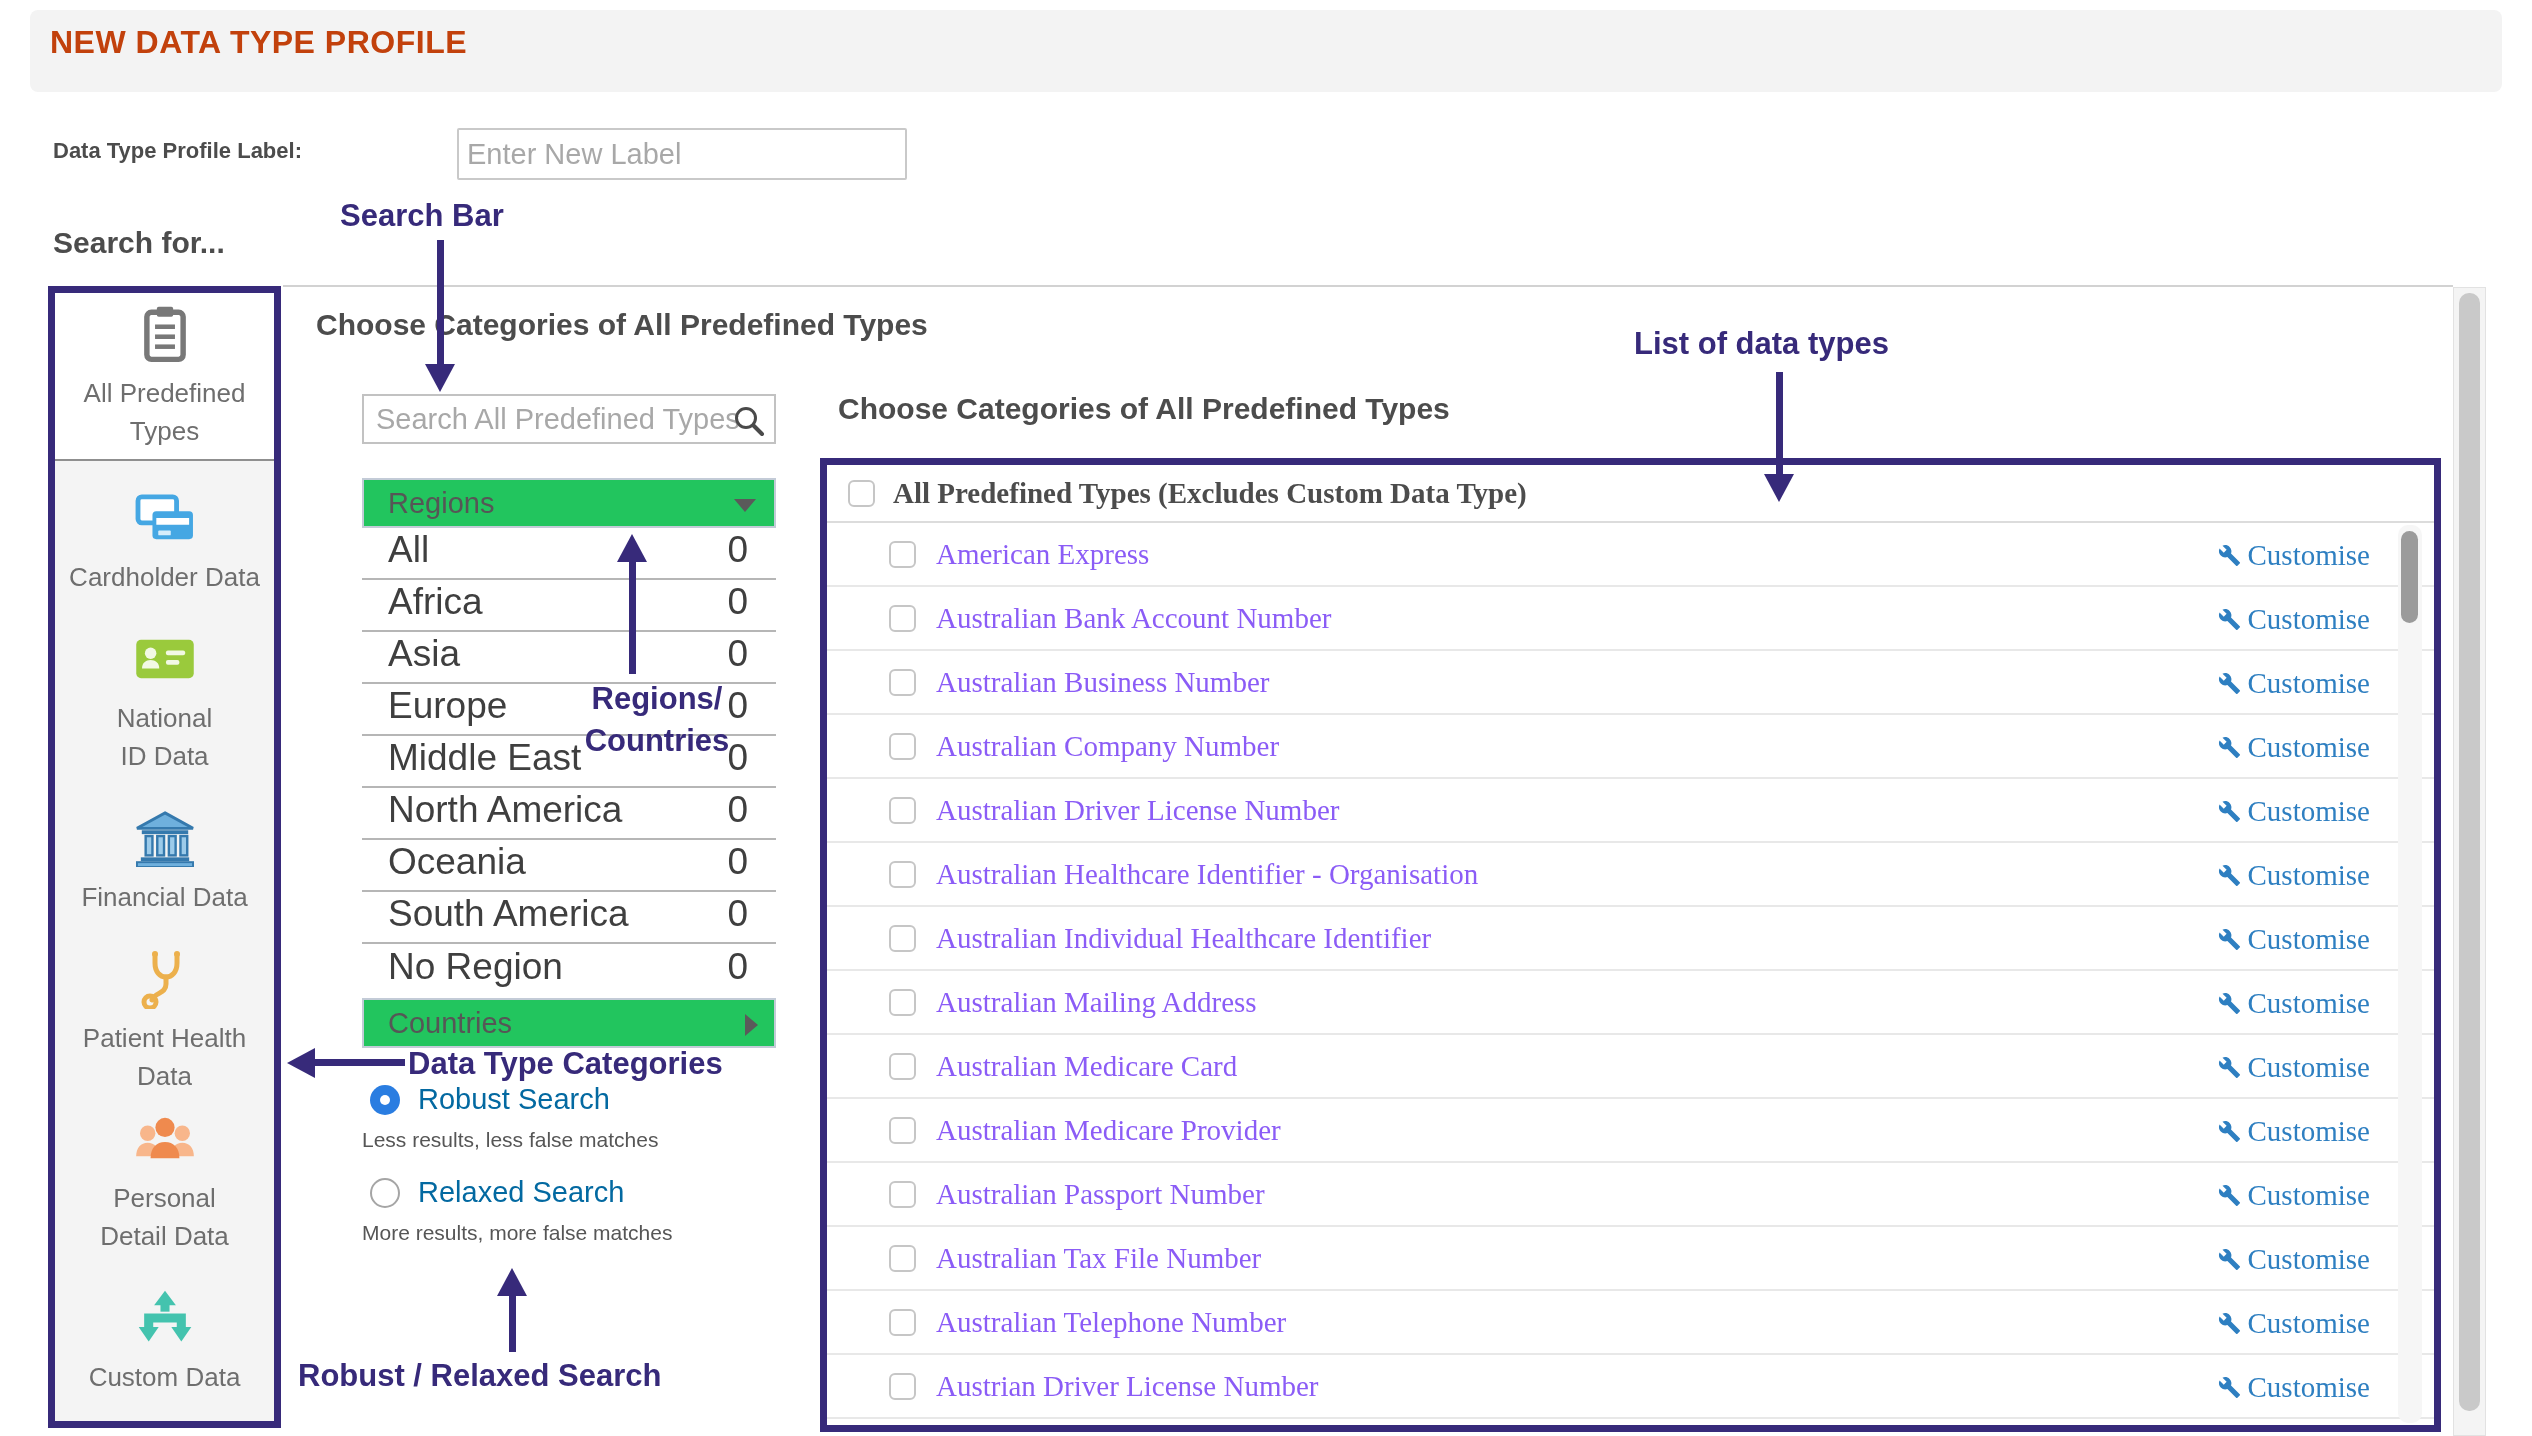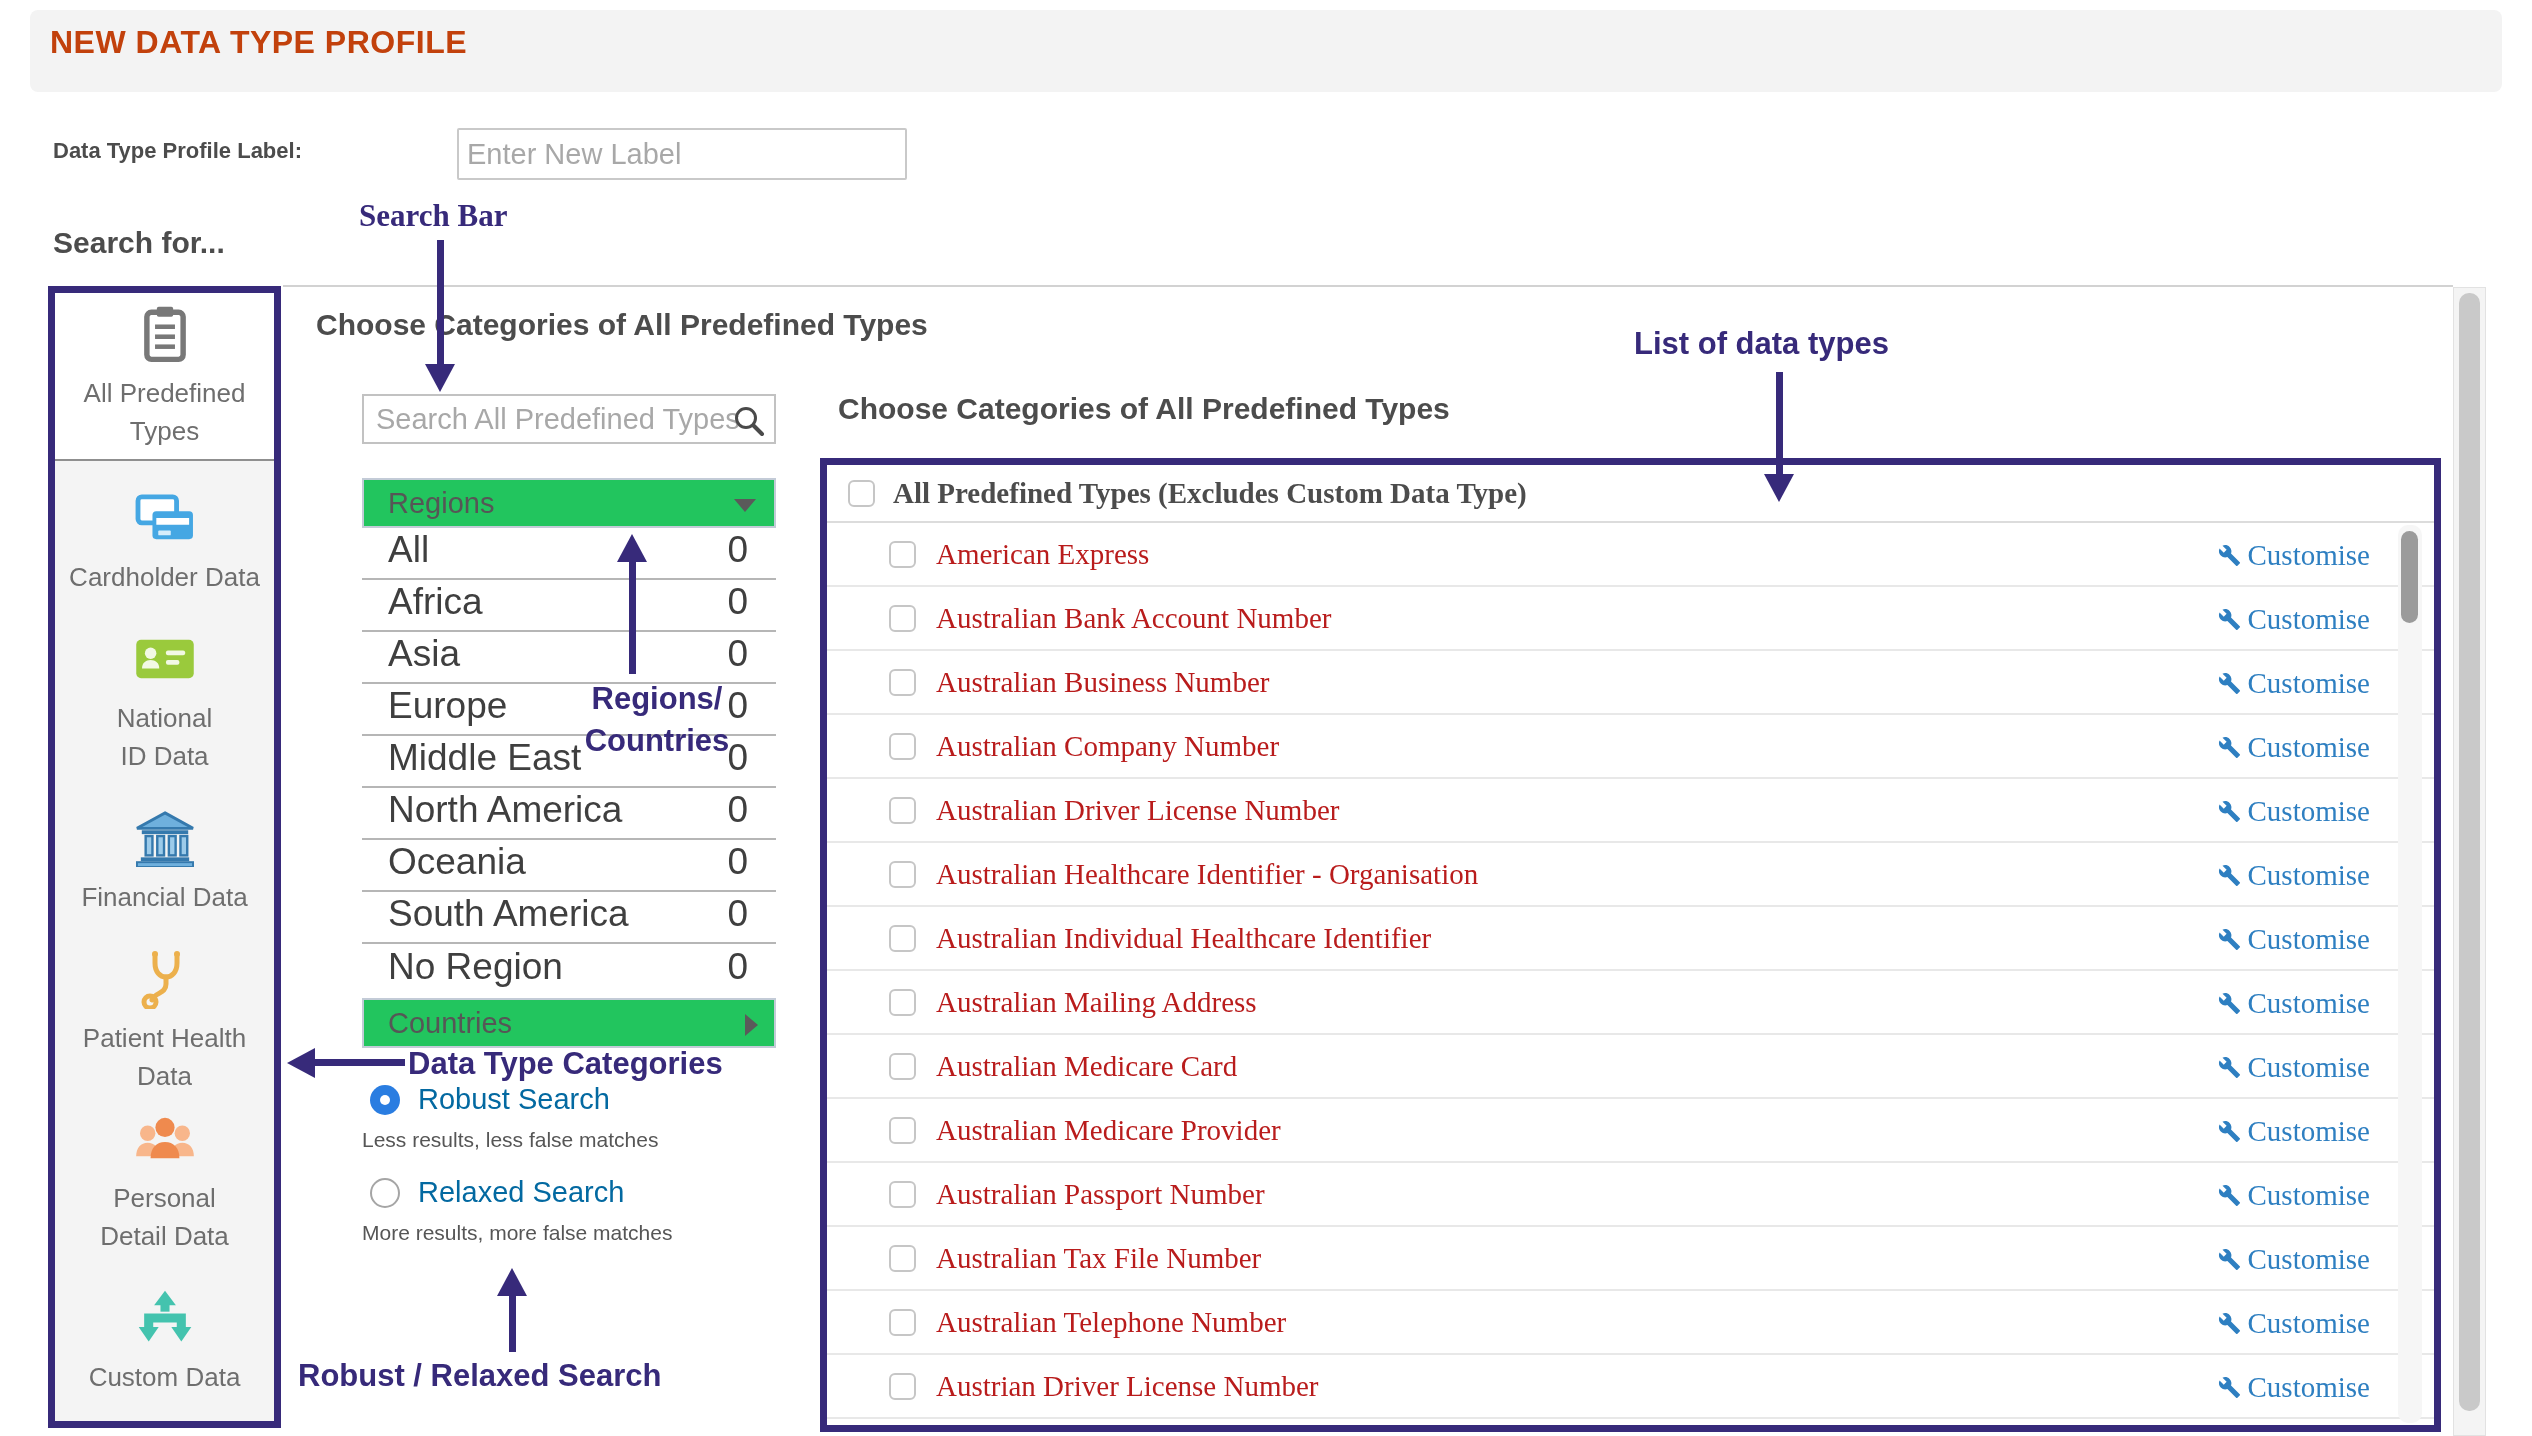--- a/index.html
+++ b/index.html
@@ -55,35 +55,35 @@
   .right-title{position:absolute;left:838px;top:392px;font-size:30px;font-weight:bold;color:#4c4c4c;}
   .panel{position:absolute;left:820px;top:458px;width:1621px;height:974px;border:7px solid #372a7a;
        background:#fff;box-sizing:border-box;font-family:Liberation Serif, serif;}
   .panel-header{height:58px;display:flex;align-items:center;padding-left:21px;border-bottom:2px solid #dcdcdc;box-sizing:border-box;}
   .panel-header .cb{margin-right:18px;}
   .panel-header-label{font-size:29px;font-weight:bold;color:#4c4c4c;}
   .dt-list{position:absolute;left:0;top:58px;right:0;bottom:0;overflow:hidden;}
   .dt-row{height:64px;display:flex;align-items:center;padding-left:62px;border-bottom:2px solid #e8e8e8;
        box-sizing:border-box;position:relative;}
   .dt-row .cb{margin-right:20px;}
-  .dt-label{font-size:29px;color:#b91c1c;}
+  .dt-label{font-size:29px;color:#8b5cf6;}
   .customise{position:absolute;right:64px;top:0;height:64px;display:flex;align-items:center;gap:7px;
        font-size:29px;color:#2e7fc1;cursor:pointer;}
   .cb{width:27px;height:27px;border:2px solid #c6c6c6;border-radius:6px;background:#fff;box-sizing:border-box;flex:none;cursor:pointer;}
   .inner-scroll-track{position:absolute;right:12px;top:2px;bottom:2px;width:24px;background:#f6f6f6;border-radius:10px;}
   .inner-scroll-thumb{position:absolute;right:16px;top:8px;width:17px;height:92px;background:#9b9b9b;border-radius:9px;}
 
   
   .page-scrollbar{position:absolute;left:2453px;top:287px;width:33px;height:1149px;background:#f4f4f4;
        border:1px solid #e2e2e2;box-sizing:border-box;}
   .page-thumb{position:absolute;left:5px;top:5px;width:21px;height:1118px;background:#c9c9c9;border-radius:10px;}
 
   
   .anno{position:absolute;font-weight:bold;font-size:31px;color:#372a7a;white-space:pre-line;}
-  #anno-search-bar{left:359px;top:198px;font-family:Liberation Serif, serif;}
+  #anno-search-bar{left:340px;top:198px;}
   #anno-regions{left:552px;top:678px;width:210px;text-align:center;line-height:42px;}
   #anno-dtc{left:408px;top:1046px;}
   #anno-rrs{left:298px;top:1358px;}
   #anno-lodt{left:1634px;top:326px;}
   .shaft-v{position:absolute;width:7px;background:#372a7a;}
   .shaft-h{position:absolute;height:7px;background:#372a7a;}
   .head-down{position:absolute;width:0;height:0;border-left:15px solid transparent;border-right:15px solid transparent;border-top:28px solid #372a7a;}
   .head-up{position:absolute;width:0;height:0;border-left:15px solid transparent;border-right:15px solid transparent;border-bottom:28px solid #372a7a;}
   .head-left{position:absolute;width:0;height:0;border-top:15px solid transparent;border-bottom:15px solid transparent;border-right:28px solid #372a7a;}
 </style>

